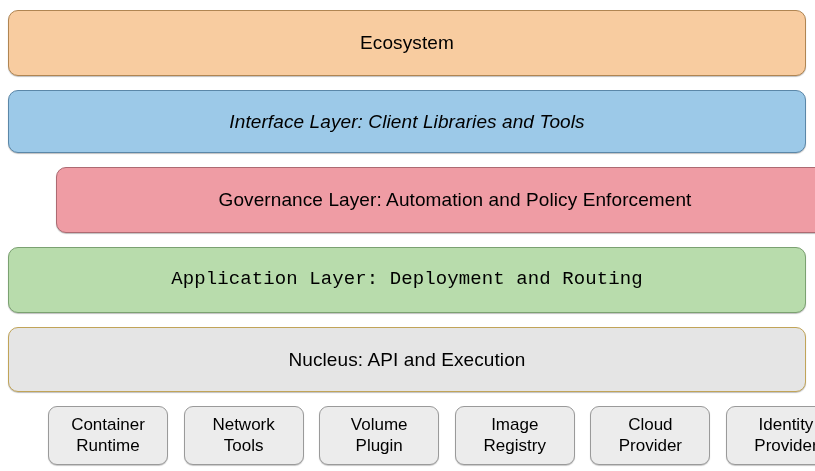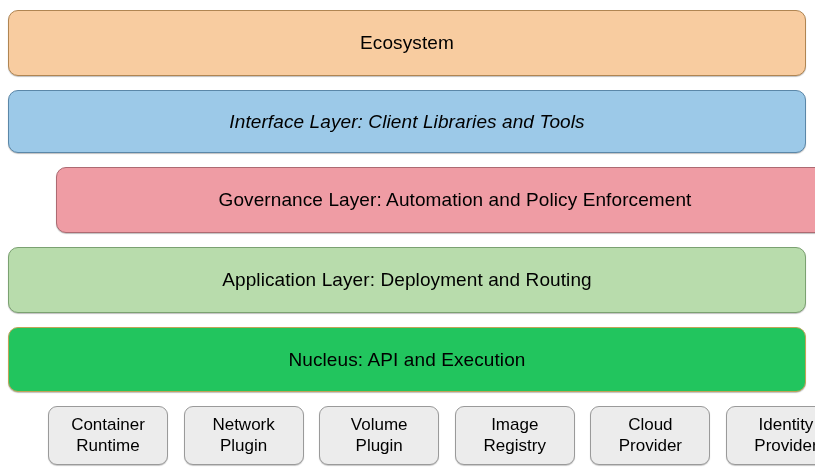--- a/index.html
+++ b/index.html
@@ -39,22 +39,22 @@
     line-height: 1.15;
     color: #000000;
     text-align: center;
     letter-spacing: 0.1px;
     white-space: nowrap;
   }
 
   .layer-ecosystem   { top: 10px;  height: 66px; background: #f8cca0; border-color: #b08552; }
   .layer-interface   { top: 90px;  height: 63px; background: #9cc9e8; border-color: #5b87a8; font-style: italic; }
   .layer-governance  { top: 167px; height: 66px; background: #ef9ca4; border-color: #ad6a72; margin-left: 48px; }
-  .layer-application { top: 247px; height: 66px; background: #b8dcac; border-color: #7ba171; }
-  .layer-nucleus     { top: 327px; height: 65px; background: #22c55e; border-color: #c1a458; }
+  .layer-application { top: 247px; height: 66px; background: #b8dcac; border-color: #7ba171; font-family: Liberation Mono, monospace; }
+  .layer-nucleus     { top: 327px; height: 65px; background: #e5e5e5; border-color: #c1a458; }
 
   
   #plugin-row {
     position: absolute;
     left: 8px;
     top: 406px;
     width: 798px;
     height: 59px;
     display: flex;
     justify-content: space-between;
@@ -105,21 +105,21 @@
     <span class="layer-label">Nucleus: API and Execution</span>
   </div>
 
   <div id="plugin-row">
     <div class="plugin-box">
       <span class="plugin-label">Container
 Runtime</span>
     </div>
     <div class="plugin-box">
       <span class="plugin-label">Network
-Plugin</span>
+Tools</span>
     </div>
     <div class="plugin-box">
       <span class="plugin-label">Volume
 Plugin</span>
     </div>
     <div class="plugin-box">
       <span class="plugin-label">Image
 Registry</span>
     </div>
     <div class="plugin-box">

